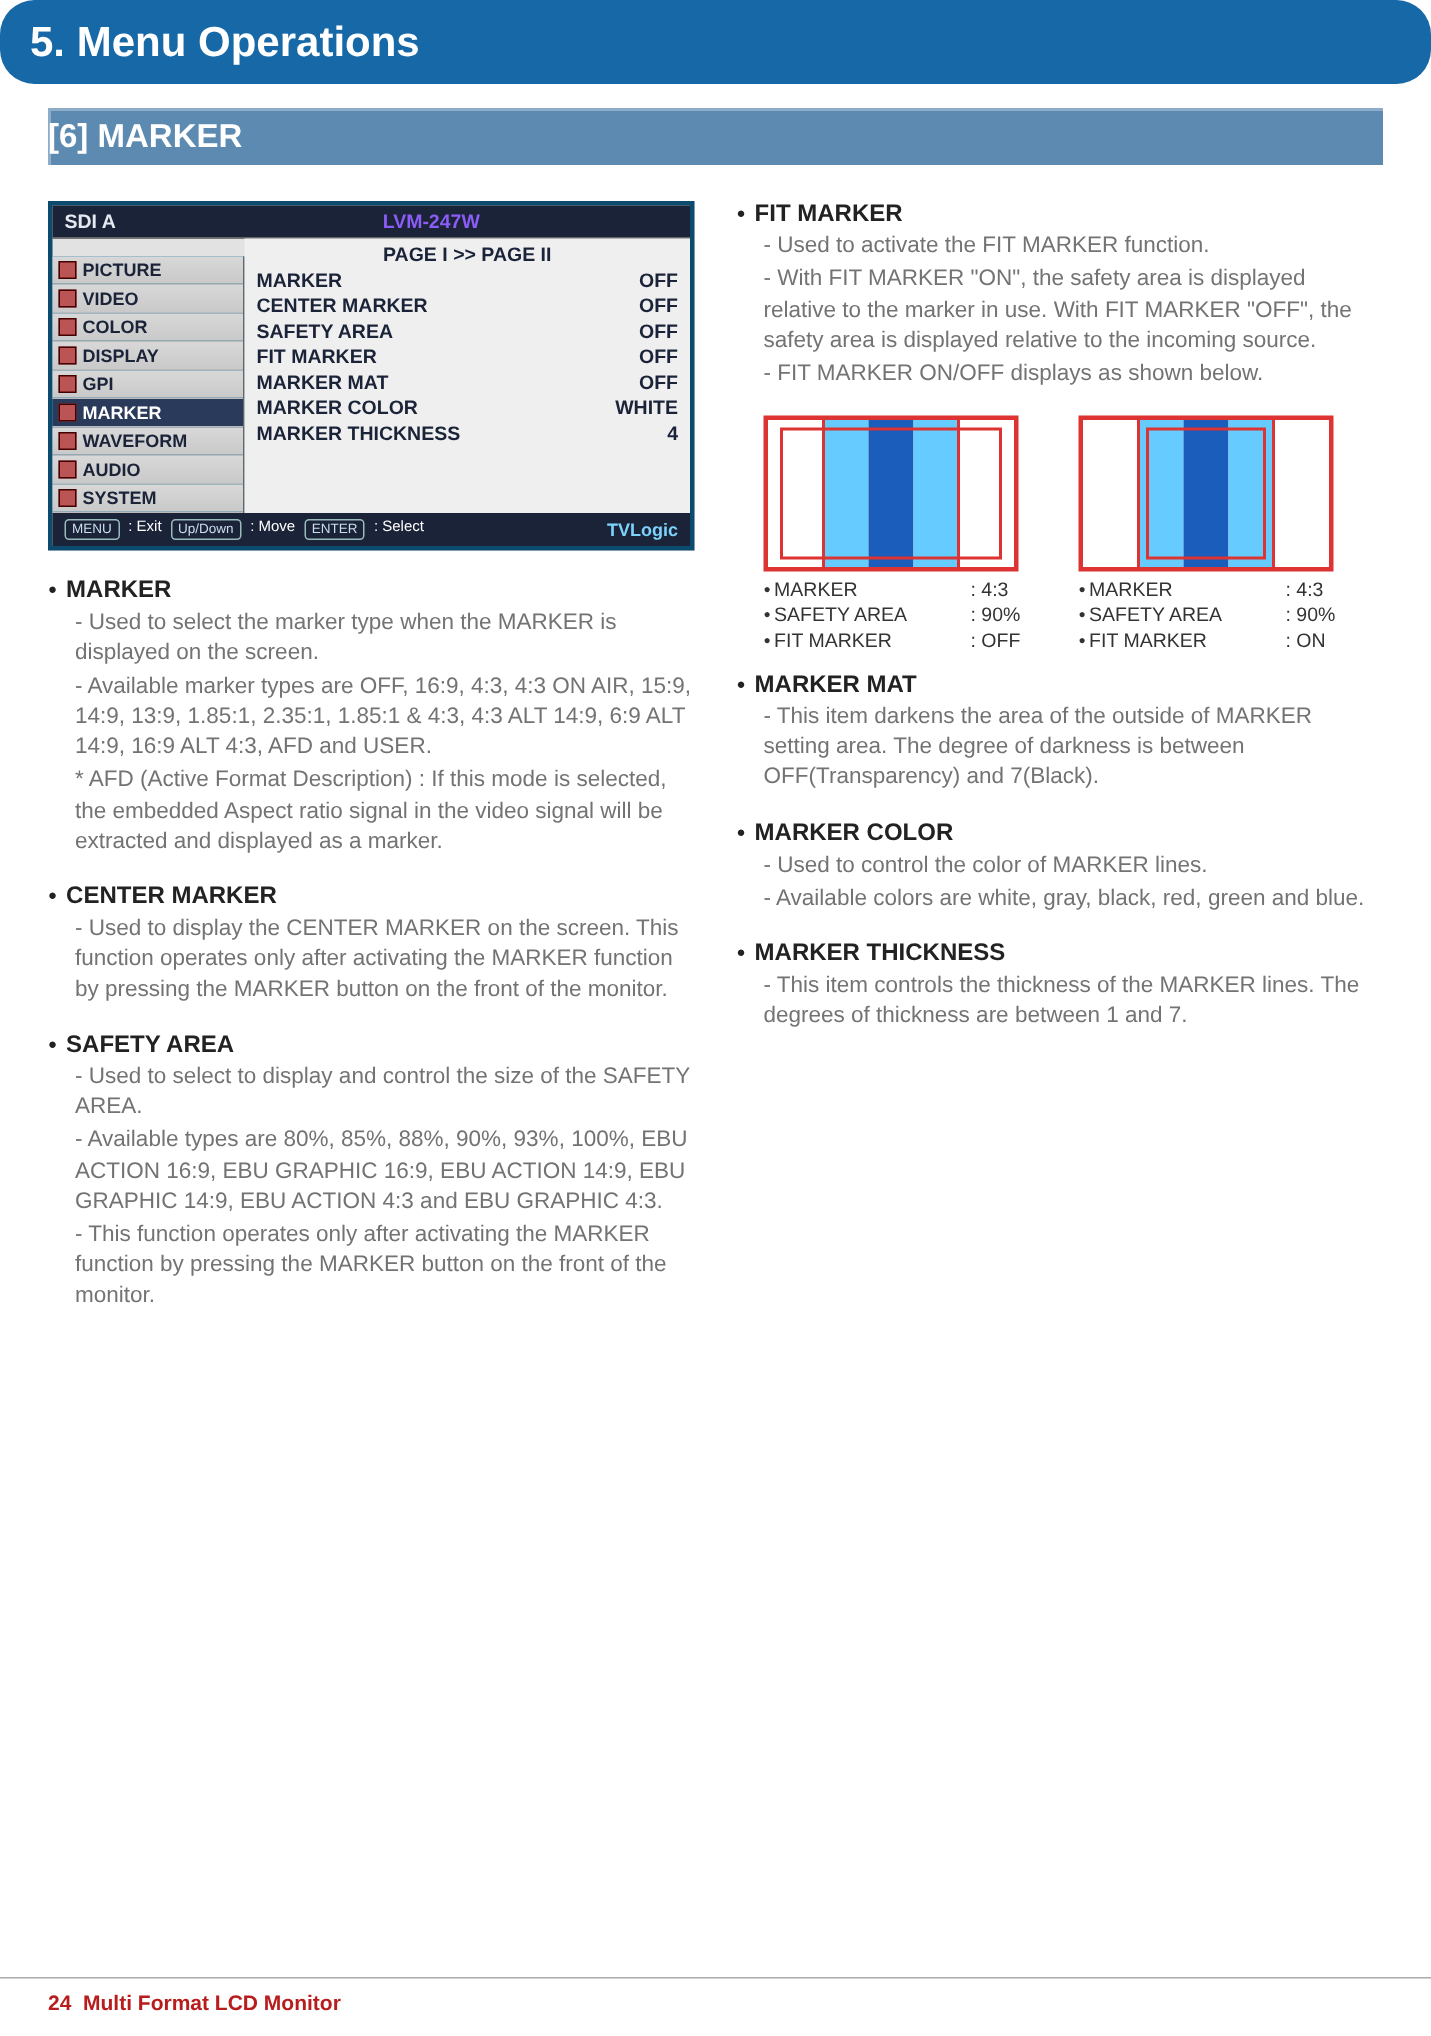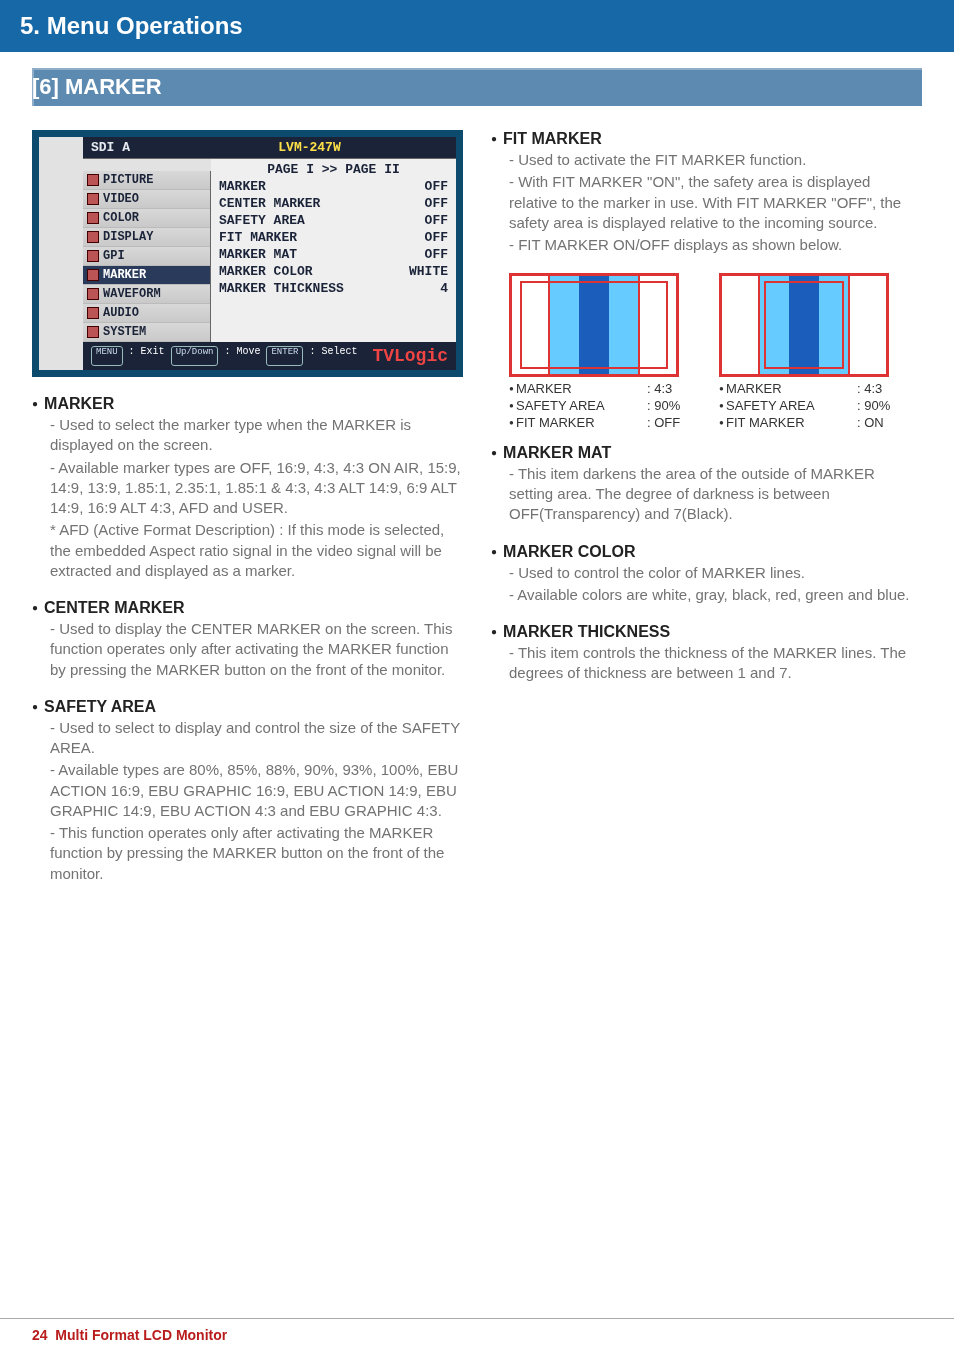--- a/index.html
+++ b/index.html
@@ -12,22 +12,23 @@
     width: 954px;
     height: 1357px;
     background: #fff;
     position: relative;
     color: #333;
   }
   .title-bar {
     background: #1668a6;
     color: #fff;
     padding: 12px 20px;
-    font-size: 24px;
+    font-size: 28px;
     font-weight: 600;
+    border-radius: 23px;
   }
   .subtitle-bar {
     background: #5c8ab0;
     color: #fff;
     padding: 6px 0;
     margin: 16px 32px;
     font-size: 22px;
     font-weight: 600;
     box-shadow: inset 2px 2px 0 rgba(255,255,255,0.3);
   }
@@ -35,36 +36,35 @@
     display: flex;
     padding: 8px 32px;
     gap: 28px;
   }
   .col {
     flex: 1;
     min-width: 0;
   }
   
   .osd {
-    border: 7px solid #0c4a6e;
-    font-family: Liberation Mono, monospace;
+    border: 3px solid #0c4a6e;
+    font-family: Liberation Sans, sans-serif;
     font-size: 13px;
     background: #e2e2e2;
     margin-bottom: 18px;
-    padding-left: 44px;
   }
   .osd-top {
     background: #1a2338;
     color: #fff;
     padding: 3px 8px;
     border-bottom: 1px solid #666;
     display:flex;
   }
   .osd-top .left { flex:0 0 140px; font-weight:bold; white-space:pre; color:#e5e8ef;}
-  .osd-top .center { flex:1; text-align:center; font-weight:bold; color:#fde047;}
+  .osd-top .center { flex:1; text-align:center; font-weight:bold; color:#8b5cf6;}
   .osd-body {
     display: flex;
   }
   .osd-tabs {
     width: 128px;
     background: #0369a1;
     border-right: 1px solid #666;
     margin-top: 12px;
   }
   .osd-tab {
@@ -103,21 +103,21 @@
     background:#1a2338;
     color:#fff;
     padding:4px 8px;
     display:flex;
     gap:6px;
     font-size:10px;
   }
   .osd-foot .btn {
     border:1px solid #9bb; padding:0 4px; border-radius:3px; color:#cde; font-size:9px;
   }
-  .osd-foot .brand { margin-left:auto; font-weight:bold; font-size:18px; color:#ef4444;}
+  .osd-foot .brand { margin-left:auto; font-weight:bold; font-size:12px; color:#7dd3fc;}
   
   .item { margin: 12px 0 18px 0; }
   .item-h {
     font-weight: 700;
     font-size: 16px;
     color: #222;
     margin-bottom: 2px;
   }
   .item-h::before {
     content: "●";

